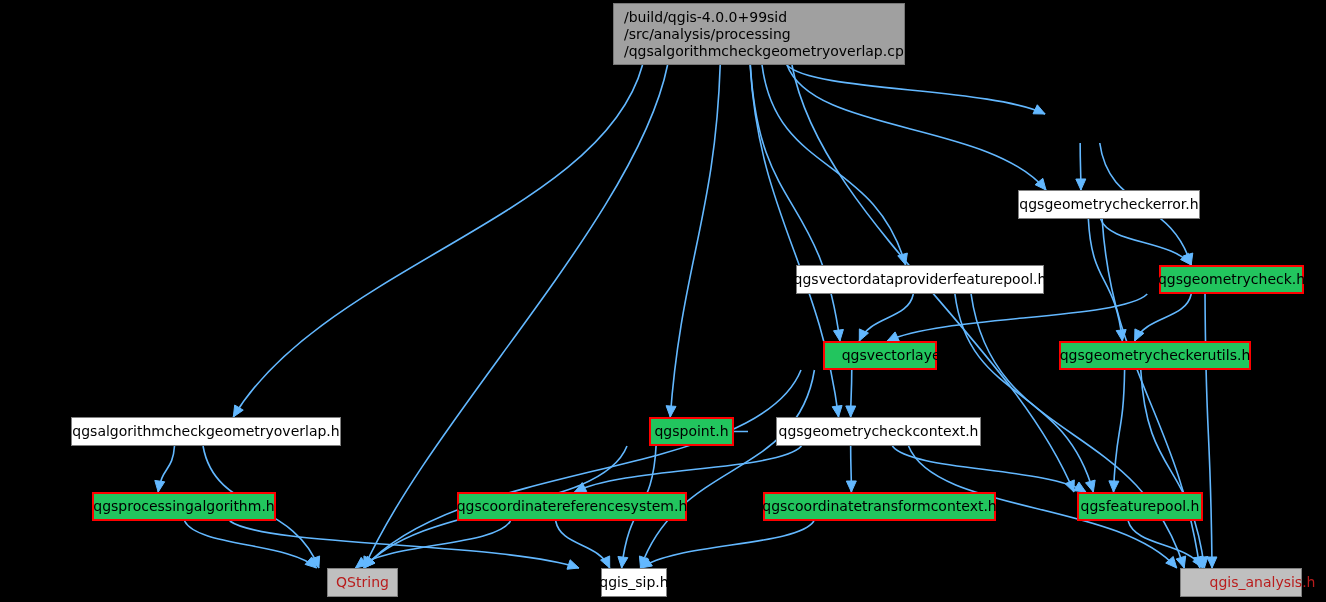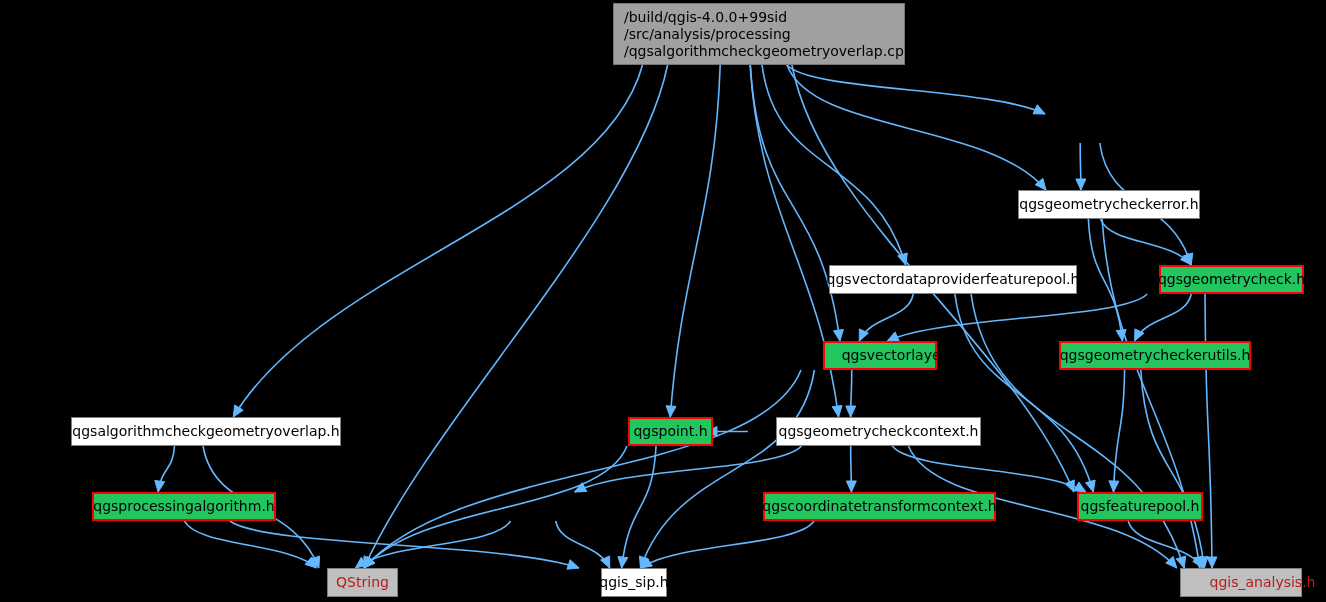--- a/index.html
+++ b/index.html
@@ -116,26 +116,27 @@
       <polygon class="arrow" points="609.7,568 600.5622519837249,560.0942071118034 609.6480370420494,555.9170657598827" fill="#63b8ff"></polygon>
       <path class="edge" d="M813.98,521 C796.6270000000001,546.85 678.6266,542.15 640.45,568" stroke="#63b8ff"></path>
       <polygon class="arrow" points="640.45,568 646.7550061498924,557.6923864328439 652.3617676902523,565.9727381783644" fill="#63b8ff"></polygon>
       <path class="edge" d="M1128.16,521 C1135.634,546.85 1186.4572,542.15 1202.9,568" stroke="#63b8ff"></path>
       <polygon class="arrow" points="1202.9,568 1192.7773701336844,561.4020939238594 1201.2150493233505,556.0350118588751" fill="#63b8ff"></polygon>
     </svg>
 <div class="node root" style="left: 585px; top: 3px; width: 292px; height: 62px;">/build/qgis-4.0.0+99sid
 /src/analysis/processing
 /qgsalgorithmcheckgeometryoverlap.cpp</div>
     <div class="node white" style="left: 990px; top: 190px; width: 182px; height: 29px;">qgsgeometrycheckerror.h</div>
-    <div class="node white" style="left: 801px; top: 265px; width: 248px; height: 29px;">qgsvectordataproviderfeaturepool.h</div>
+    <div class="node white" style="left: 768px; top: 265px; width: 248px; height: 29px;">qgsvectordataproviderfeaturepool.h</div>
     <div class="node red" style="left: 1131px; top: 265px; width: 145px; height: 29px;">qgsgeometrycheck.h</div>
     <div class="node red" style="left: 795px; top: 341px; width: 114px; height: 29px; padding-left: 40px;">qgsvectorlayer.h</div>
     <div class="node red" style="left: 1031px; top: 341px; width: 192px; height: 29px;">qgsgeometrycheckerutils.h</div>
     <div class="node white" style="left: 43px; top: 417px; width: 270px; height: 29px;">qgsalgorithmcheckgeometryoverlap.h</div>
-    <div class="node red" style="left: 600px; top: 417px; width: 85px; height: 29px;">qgspoint.h</div>
+    <div class="node red" style="left: 621px; top: 417px; width: 85px; height: 29px;">qgspoint.h</div>
     <div class="node white" style="left: 748px; top: 417px; width: 205px; height: 29px;">qgsgeometrycheckcontext.h</div>
     <div class="node red" style="left: 64px; top: 492px; width: 184px; height: 29px;">qgsprocessingalgorithm.h</div>
+    <div class="node red" style="left: 429px; top: 492px; width: 230px; height: 29px;">qgscoordinatereferencesystem.h</div>
     <div class="node red" style="left: 735px; top: 492px; width: 233px; height: 29px;">qgscoordinatetransformcontext.h</div>
     <div class="node red" style="left: 1049px; top: 492px; width: 126px; height: 29px;">qgsfeaturepool.h</div>
     <div class="node grey" style="left: 299px; top: 568px; width: 71px; height: 29px;">QString</div>
     <div class="node white" style="left: 573px; top: 568px; width: 66px; height: 29px;">qgis_sip.h</div>
     <div class="node grey" style="left: 1152px; top: 568px; width: 122px; height: 29px; padding-left: 43px;">qgis_analysis.h</div>
   </div>
 
 </body></html>

